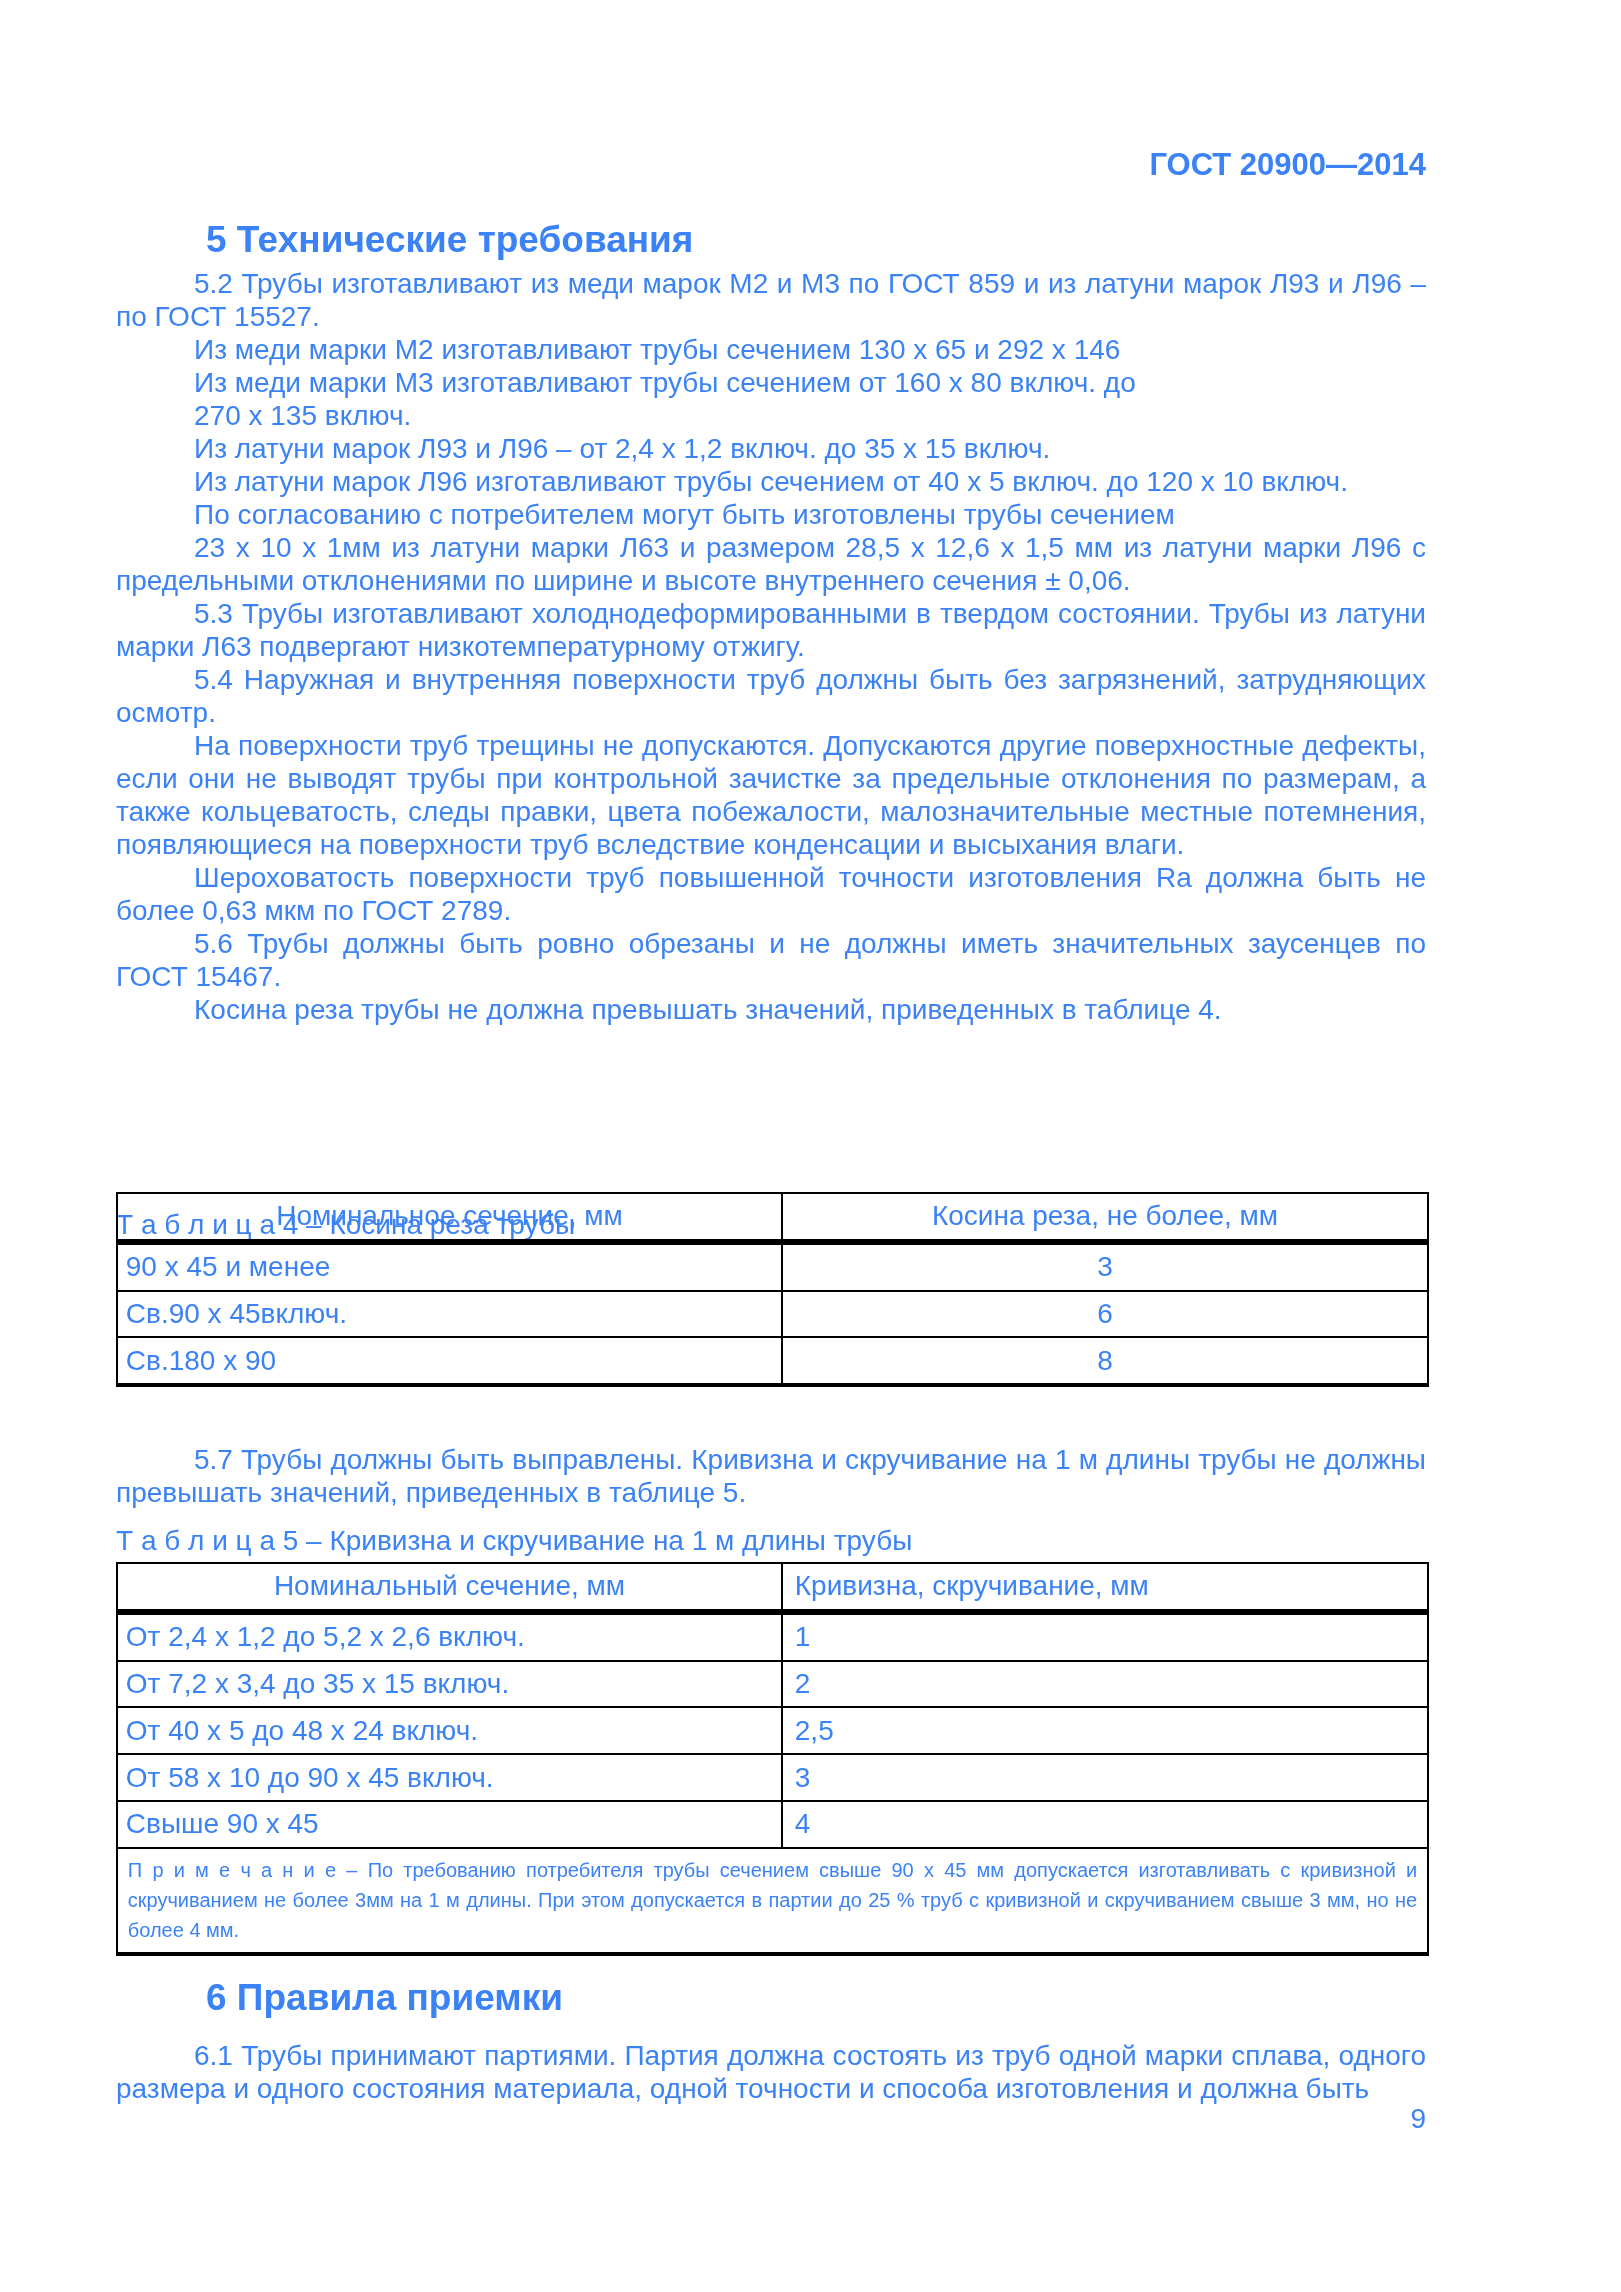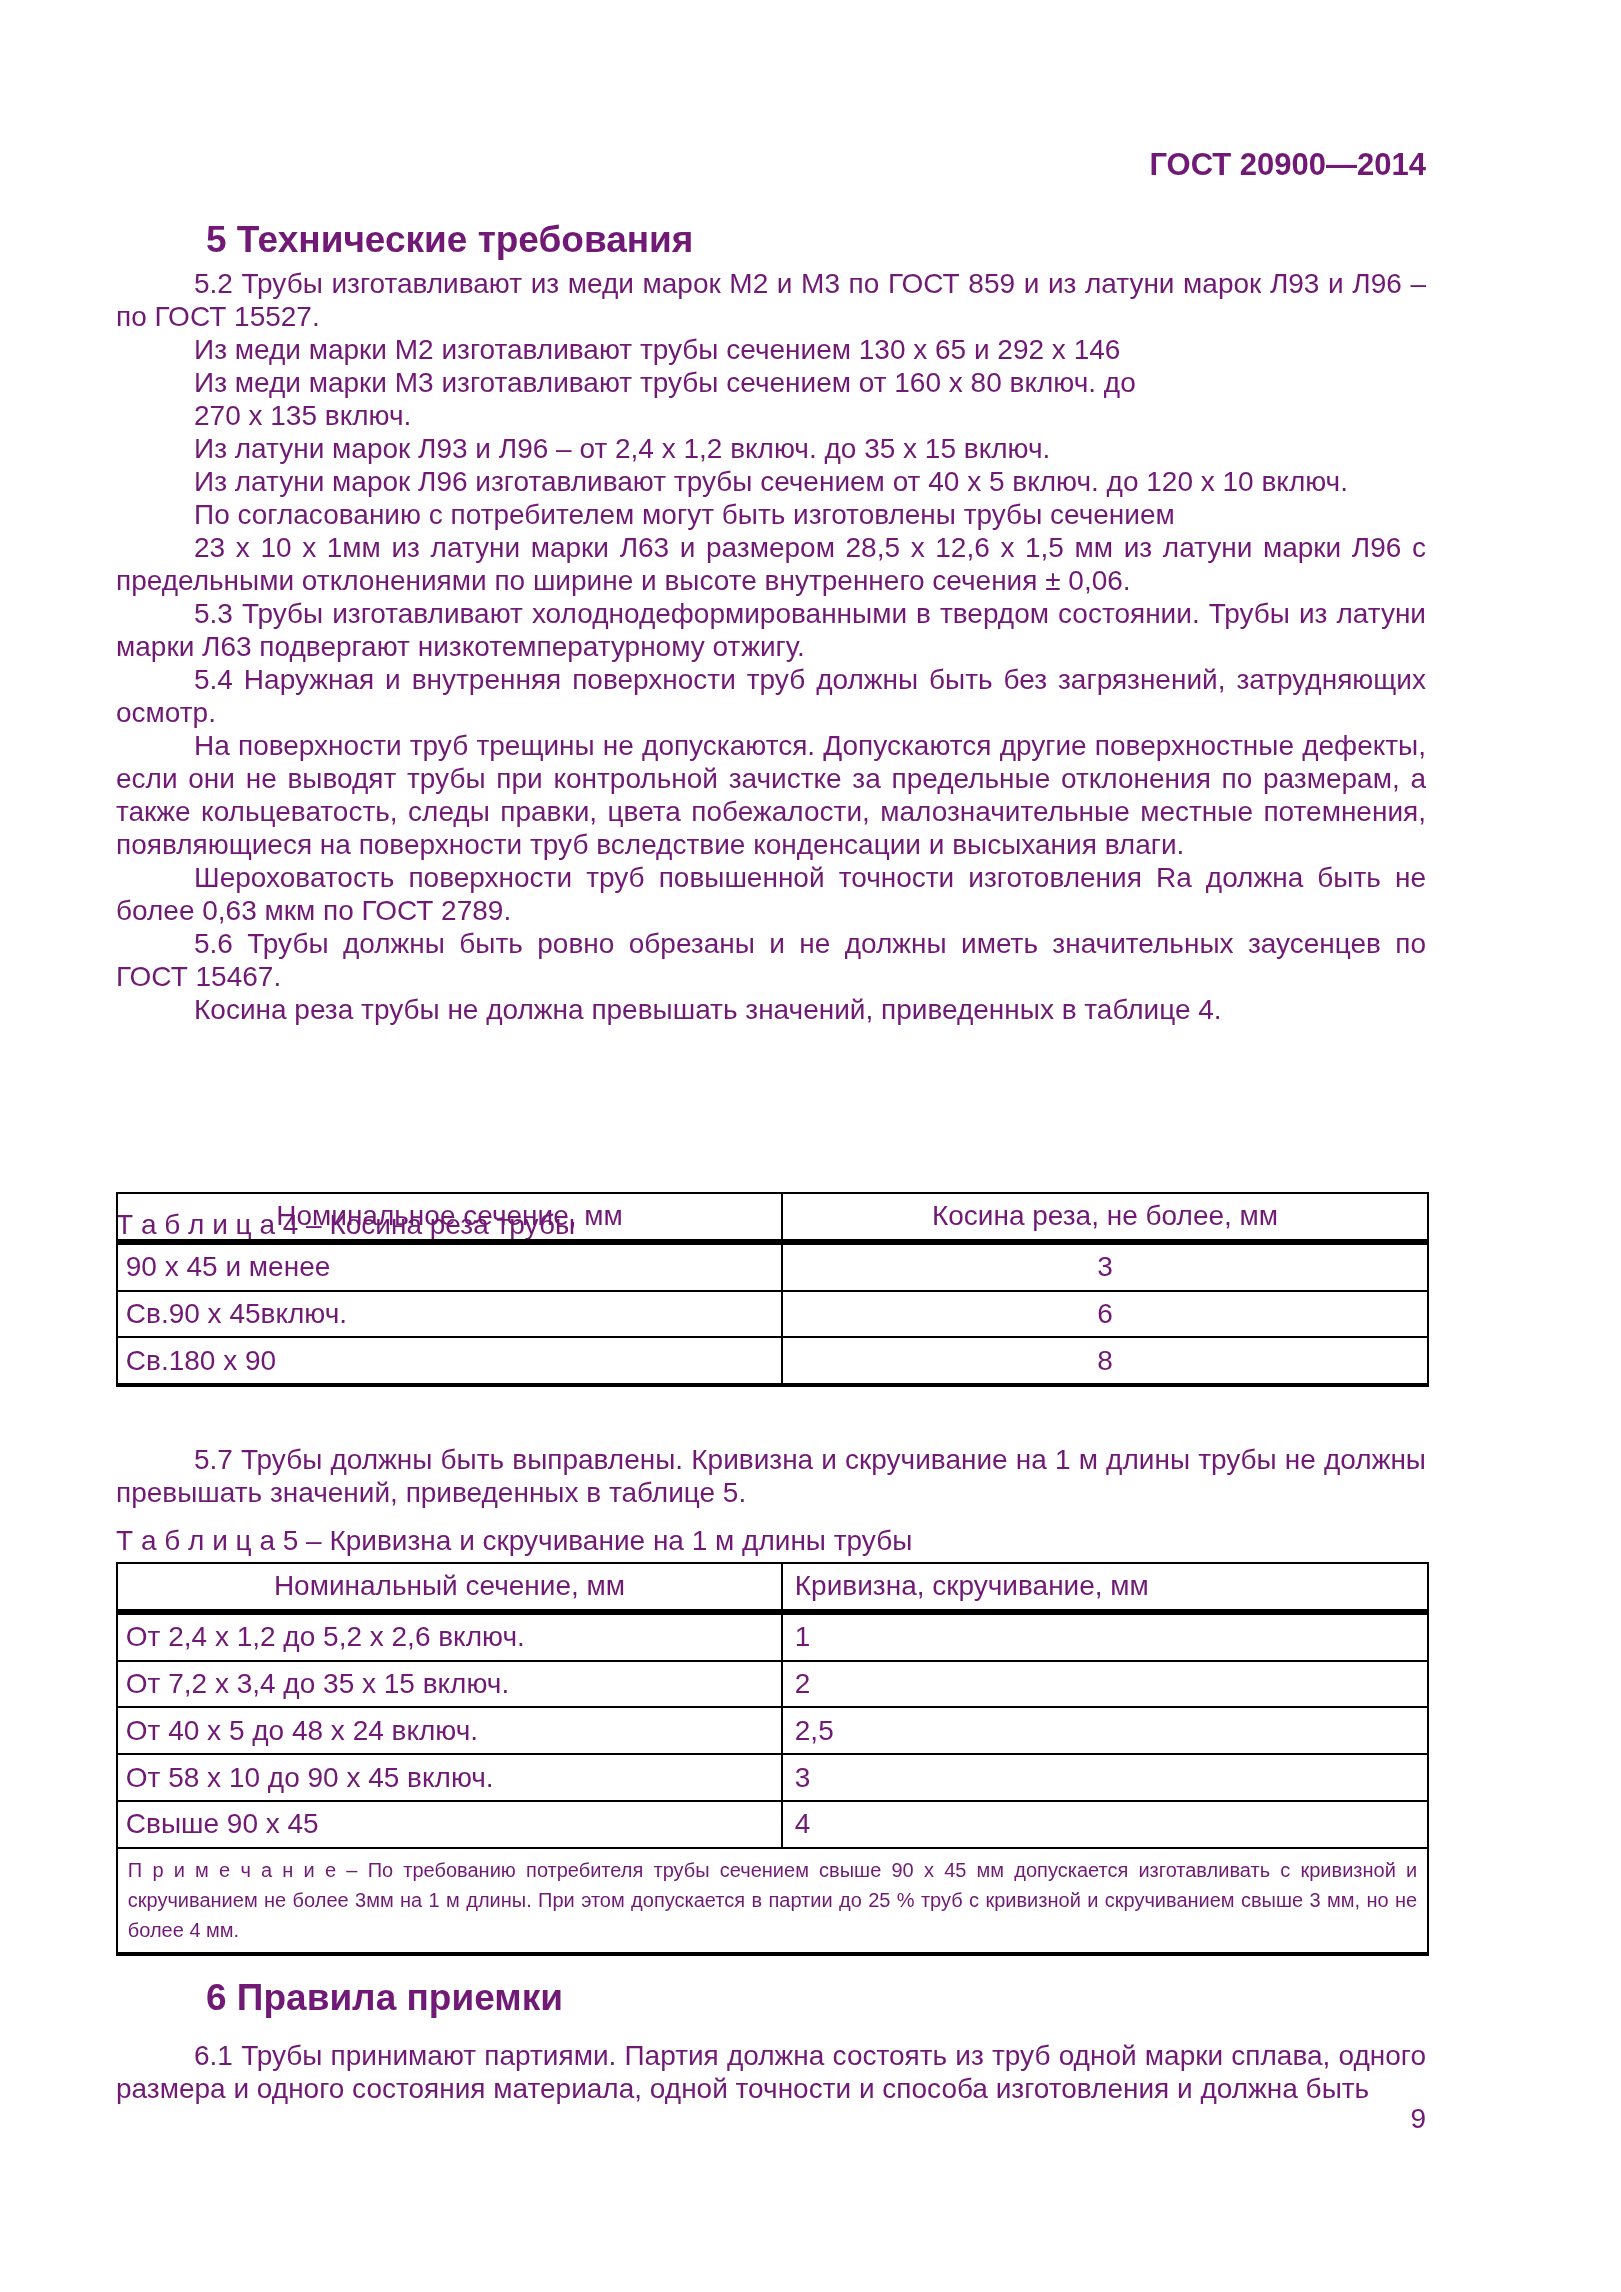--- a/index.html
+++ b/index.html
@@ -1,21 +1,21 @@
 <!DOCTYPE html>
 <html lang="ru"><head>
 <meta charset="utf-8">
 <style>
   html,body{margin:0;padding:0;background:#e8e8e8;}
   .page{
     position:relative;
     width:1621px;height:2293px;
     background:#ffffff;
     font-family:"Liberation Sans", sans-serif;
-    color:#701a75;
+    color:#3b82f6;
     margin:0 auto;
     overflow:hidden;
   }
   .abs{position:absolute;left:116px;width:1310px;}
   .doc-code{top:147px;text-align:right;font-weight:bold;font-size:31px;}
   .h-sec{margin:12px;font-size:37px;font-weight:bold;padding-left:78px;line-height:43px;}
   .h5pos{top:206px;}
   .h6pos{top:1964px;}
   .textblock p{
     margin:0;

